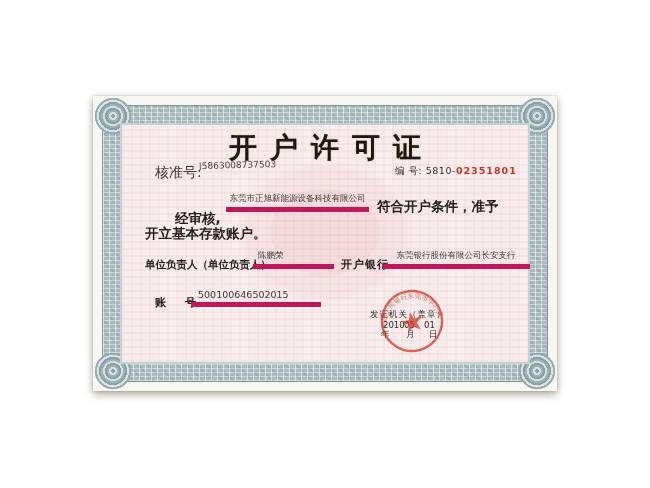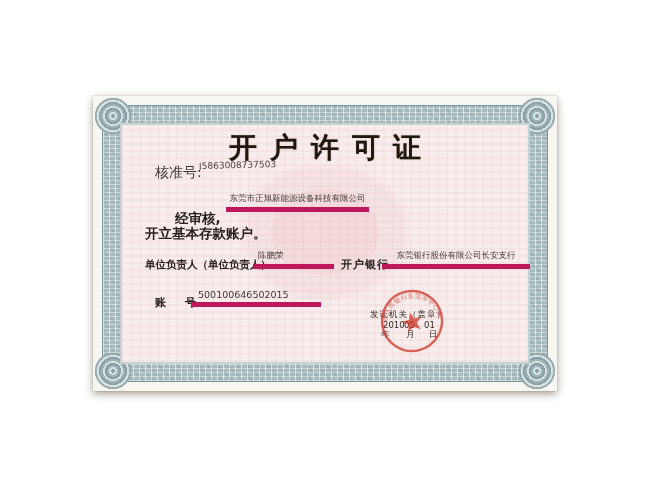--- a/index.html
+++ b/index.html
@@ -82,25 +82,27 @@
 
     <div class="inner">
       <div class="watermark"></div>
     </div>
 
     <div class="abs title">开户许可证</div>
 
     <span class="abs small-label" style="left:62px;top:68px;">核准号:</span>
     <span class="abs typed" style="left:106px;top:64px;">J5863008737503</span>
 
+    <span class="abs serial" style="left:302px;top:69px;"><span>编 号:</span> <span>5810-</span><span class="red">02351801</span></span>
 
     <span class="abs bold-cn" style="left:82px;top:102px;font-size:13.5px;margin-top:12px;">经审核,</span>
     <div class="abs u-field" style="left:133px;top:99px;width:143px;height:17px;">
         <span>东莞市正旭新能源设备科技有限公司</span>
       </div>
+    <span class="abs bold-cn" style="left:284px;top:102px;font-size:13.5px;">符合开户条件，准予</span>
     <span class="abs bold-cn" style="left:52px;top:129px;font-size:13.5px;">开立基本存款账户。</span>
 
     <span class="abs bold-cn" style="left:52px;top:162px;font-size:10.5px;">单位负责人（单位负责人）</span>
     <div class="abs u-field" style="left:160px;top:157px;width:81px;height:16px;justify-content:flex-start;padding-left:5px;">
         <span>陈鹏荣</span>
       </div>
     <span class="abs bold-cn" style="left:248px;top:161px;font-size:11px;letter-spacing:1px;">开户银行</span>
     <div class="abs u-field" style="left:289px;top:157px;width:148px;height:16px;">
         <span>东莞银行股份有限公司长安支行</span>
       </div>

